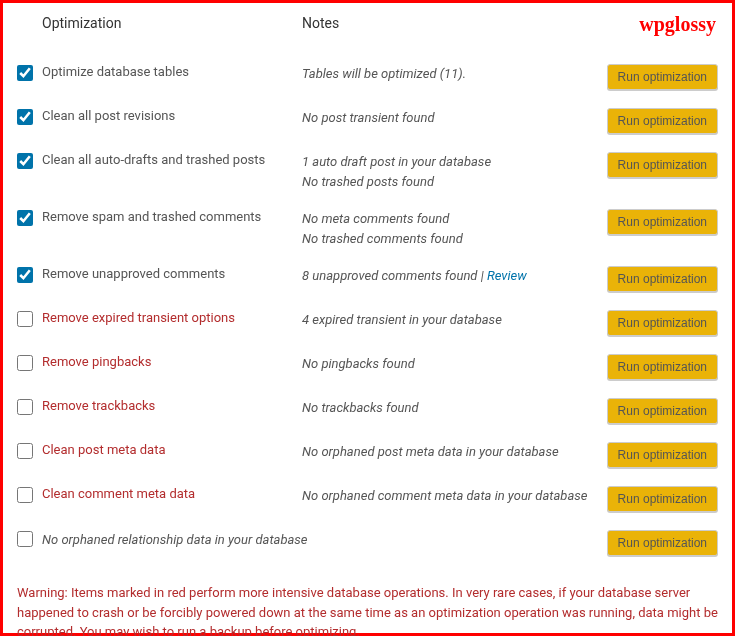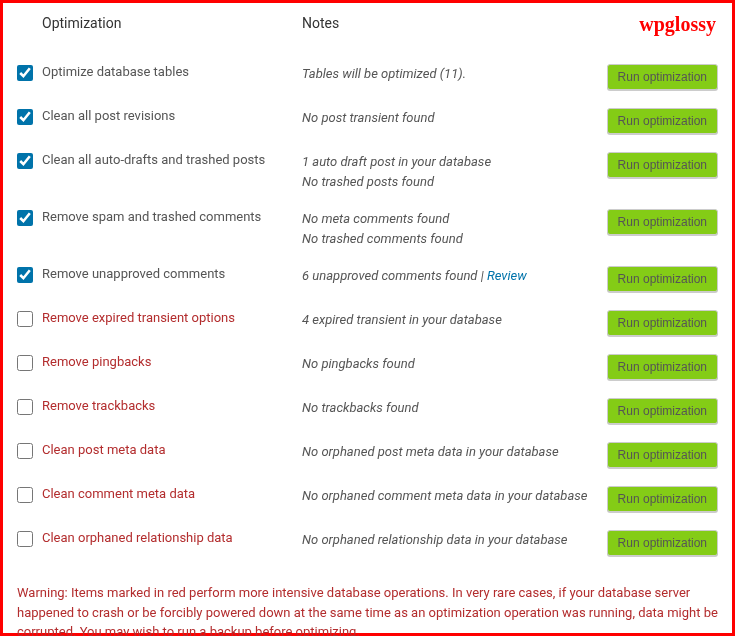--- a/index.html
+++ b/index.html
@@ -73,21 +73,21 @@
     }
     .notes-cell .link {
       color: #0073aa;
       cursor: pointer;
     }
     .btn-cell {
       flex: 0 0 auto;
       margin-left: auto;
     }
     .run-btn {
-      background: #84cc16;
+      background: #eab308;
       border: 1px solid #ccc;
       color: #555;
       font-size: 12px;
       padding: 5px 10px;
       cursor: pointer;
       border-radius: 3px;
       box-shadow: 0 1px 0 #ccc;
       white-space: nowrap;
     }
     .warning {
@@ -141,21 +141,21 @@
         </div>
         <div class="label-cell">Remove spam and trashed comments</div>
         <div class="notes-cell"><span>No meta comments found</span><br><span>No trashed comments found</span></div>
         <div class="btn-cell"><button class="run-btn">Run optimization</button></div>
       </div>
       <div class="row">
         <div class="checkcell">
           <input type="checkbox" checked="" style="">
         </div>
         <div class="label-cell">Remove unapproved comments</div>
-        <div class="notes-cell"><span>6 unapproved comments found | </span><span class="link">Review</span></div>
+        <div class="notes-cell"><span>8 unapproved comments found | </span><span class="link">Review</span></div>
         <div class="btn-cell"><button class="run-btn">Run optimization</button></div>
       </div>
       <div class="row">
         <div class="checkcell">
           <input type="checkbox" style="">
         </div>
         <div class="label-cell danger">Remove expired transient options</div>
         <div class="notes-cell"><span>4 expired transient in your database</span></div>
         <div class="btn-cell"><button class="run-btn">Run optimization</button></div>
       </div>
@@ -188,21 +188,20 @@
           <input type="checkbox" style="">
         </div>
         <div class="label-cell danger">Clean comment meta data</div>
         <div class="notes-cell"><span>No orphaned comment meta data in your database</span></div>
         <div class="btn-cell"><button class="run-btn">Run optimization</button></div>
       </div>
       <div class="row">
         <div class="checkcell">
           <input type="checkbox" style="">
         </div>
-        <div class="label-cell danger">Clean orphaned relationship data</div>
         <div class="notes-cell"><span>No orphaned relationship data in your database</span></div>
         <div class="btn-cell"><button class="run-btn">Run optimization</button></div>
       </div>
     </div>
 
   <div class="warning">
     <span class="wlabel">Warning:</span><span> Items marked in red perform more intensive database operations. In very rare cases, if your database server happened to crash or be forcibly powered down at the same time as an optimization operation was running, data might be corrupted. You may wish to run a backup before optimizing.</span>
   </div>
 </div>
 

